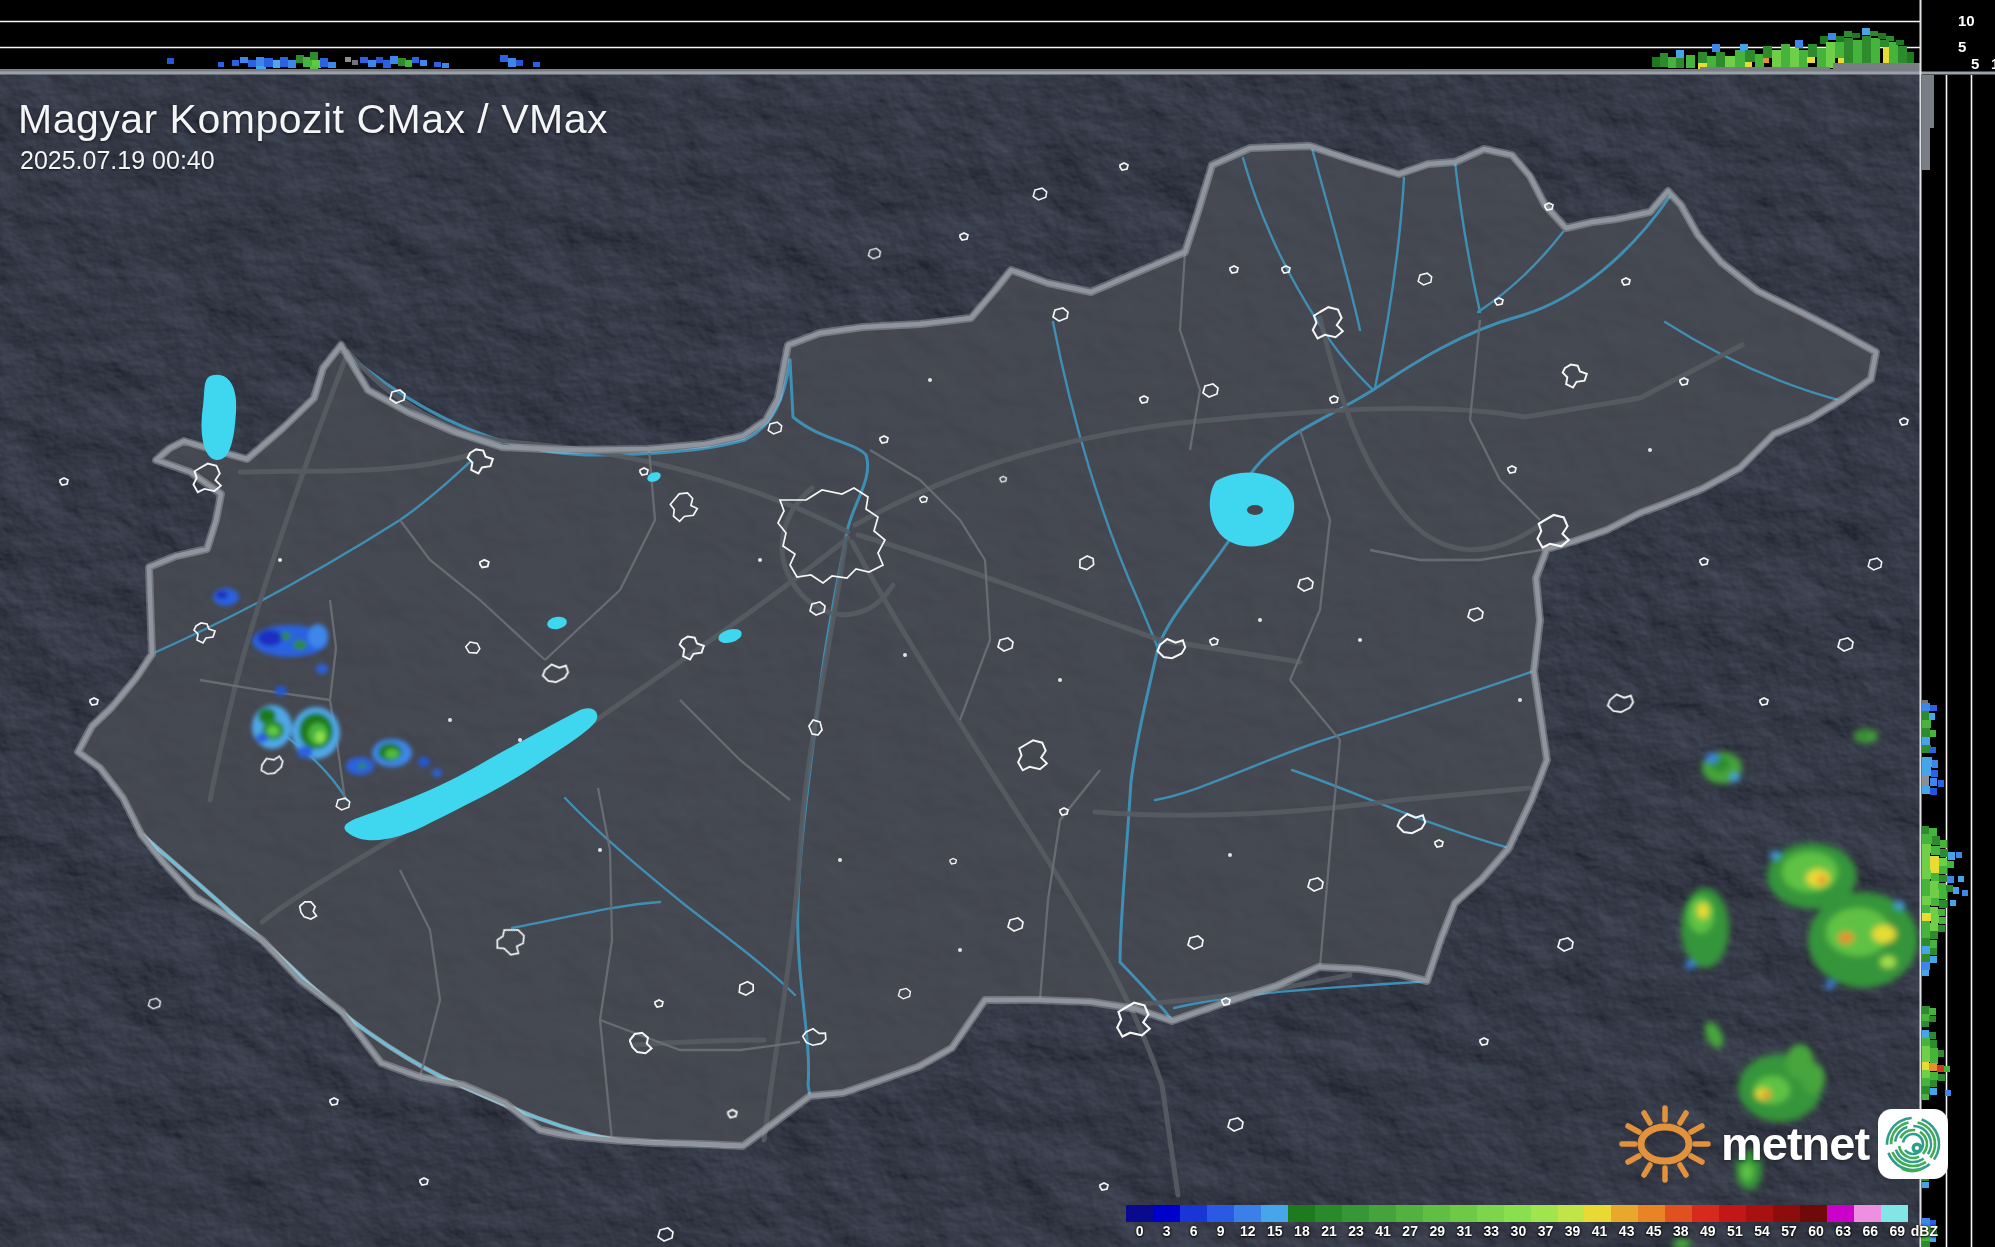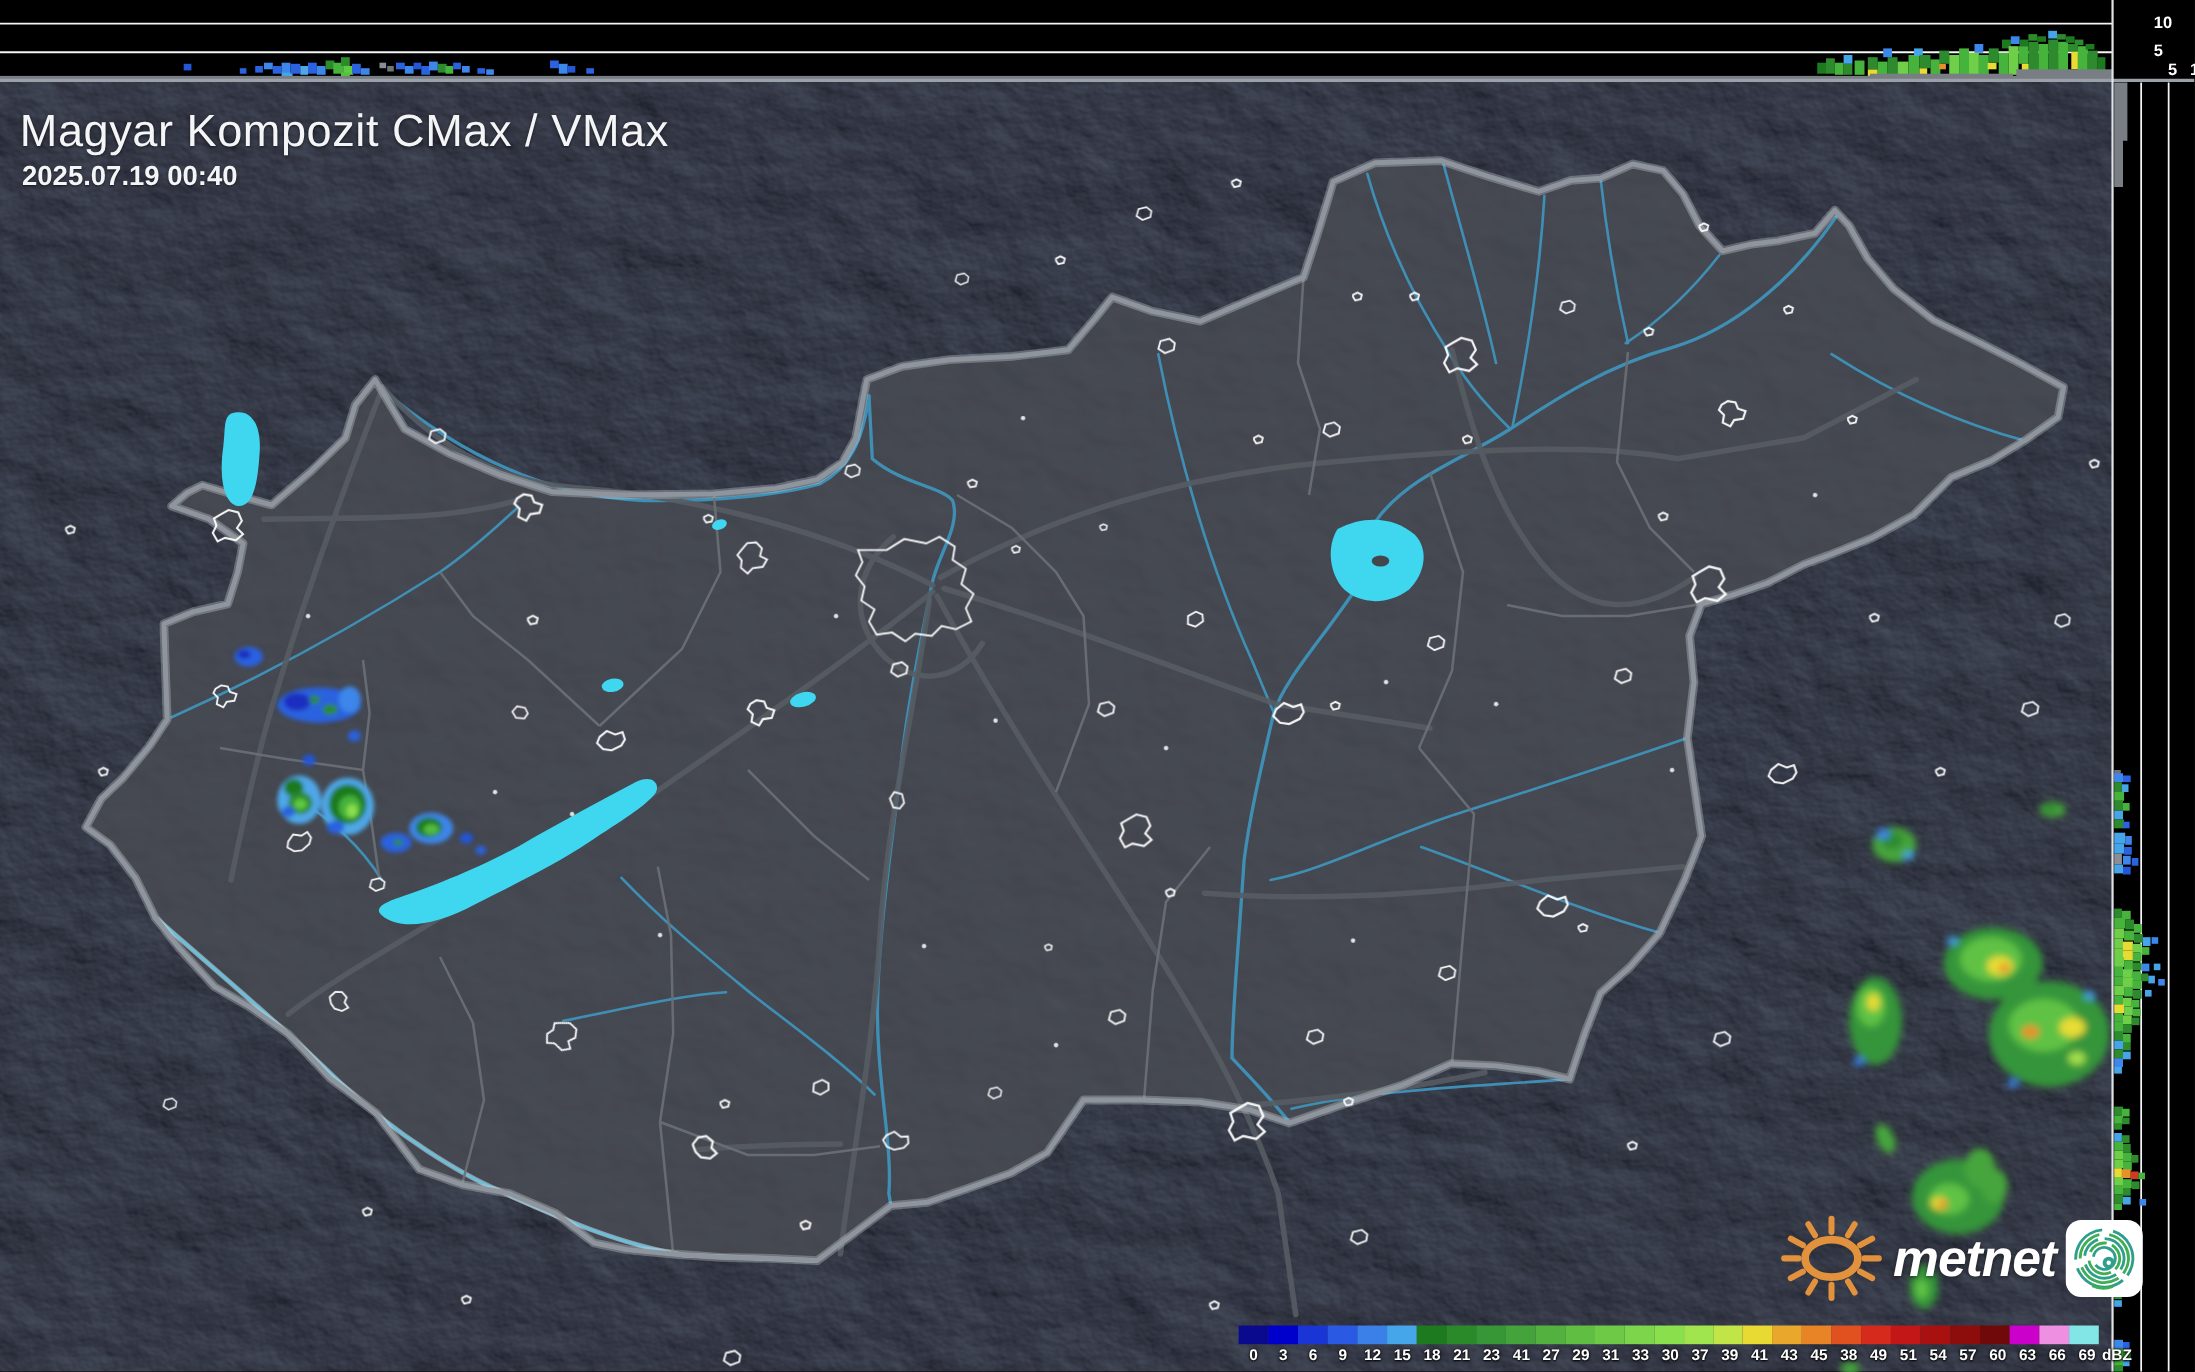--- a/index.html
+++ b/index.html
@@ -2,36 +2,36 @@
 <html><head>
 <meta charset="utf-8">
 <style>
   html,body{margin:0;padding:0;background:#000;}
   .stage{position:relative;width:1995px;height:1247px;background:#000;overflow:hidden;
          font-family:"Liberation Sans",sans-serif;}
   .stage svg.base{position:absolute;left:0;top:0;}
   .ov{position:absolute;color:#f4f5f6;}
   .title{left:18px;top:96px;font-size:41px;font-weight:400;letter-spacing:.5px;
          text-shadow:0 1px 3px rgba(0,0,0,.6);text-align:right;}
-  .ts{left:20px;top:146px;font-size:25px;font-weight:700;text-shadow:0 1px 2px rgba(0,0,0,.6);}
+  .ts{left:20px;top:146px;font-size:25px;font-weight:400;text-shadow:0 1px 2px rgba(0,0,0,.6);}
   .tick{position:absolute;color:#fff;font-size:15px;font-weight:bold;
         text-shadow:0 0 2px #000,0 1px 1px #000;margin-left:32px;}
   .tick.alt10{left:1926px;top:12px;}
   .tick.alt5{left:1926px;top:38px;}
   .tick.r5{left:1939px;top:55px;}
   .tick.r10{left:1959px;top:55px;}
   .legend{position:absolute;left:1126px;top:1205px;width:812px;}
   .legend-swatches{display:flex;height:17px;width:782px;}
   .legend-swatches .seg{flex:1;}
   .legend-labels{display:flex;width:812px;margin-top:1px;}
   .legend-labels .lab{flex:1;text-align:center;font-size:14px;font-weight:bold;color:#fff;
         text-shadow:0 1px 2px #000,0 0 3px #000;}
   .logo{position:absolute;left:1618px;top:1096px;display:flex;align-items:center;gap:8px;}
   .logo-text{font-size:47px;font-weight:bold;color:#fff;letter-spacing:-1px;
-        text-shadow:0 1px 4px rgba(0,0,0,.55);font-style:italic;}
+        text-shadow:0 1px 4px rgba(0,0,0,.55);}
 </style>
 </head>
 <body>
 
 <div class="stage">
 
 <svg class="base" width="1995" height="1247" viewBox="0 0 1995 1247">
   <defs>
     <clipPath id="mapClip">
           <rect x="0" y="74" width="1920" height="1173"></rect>

